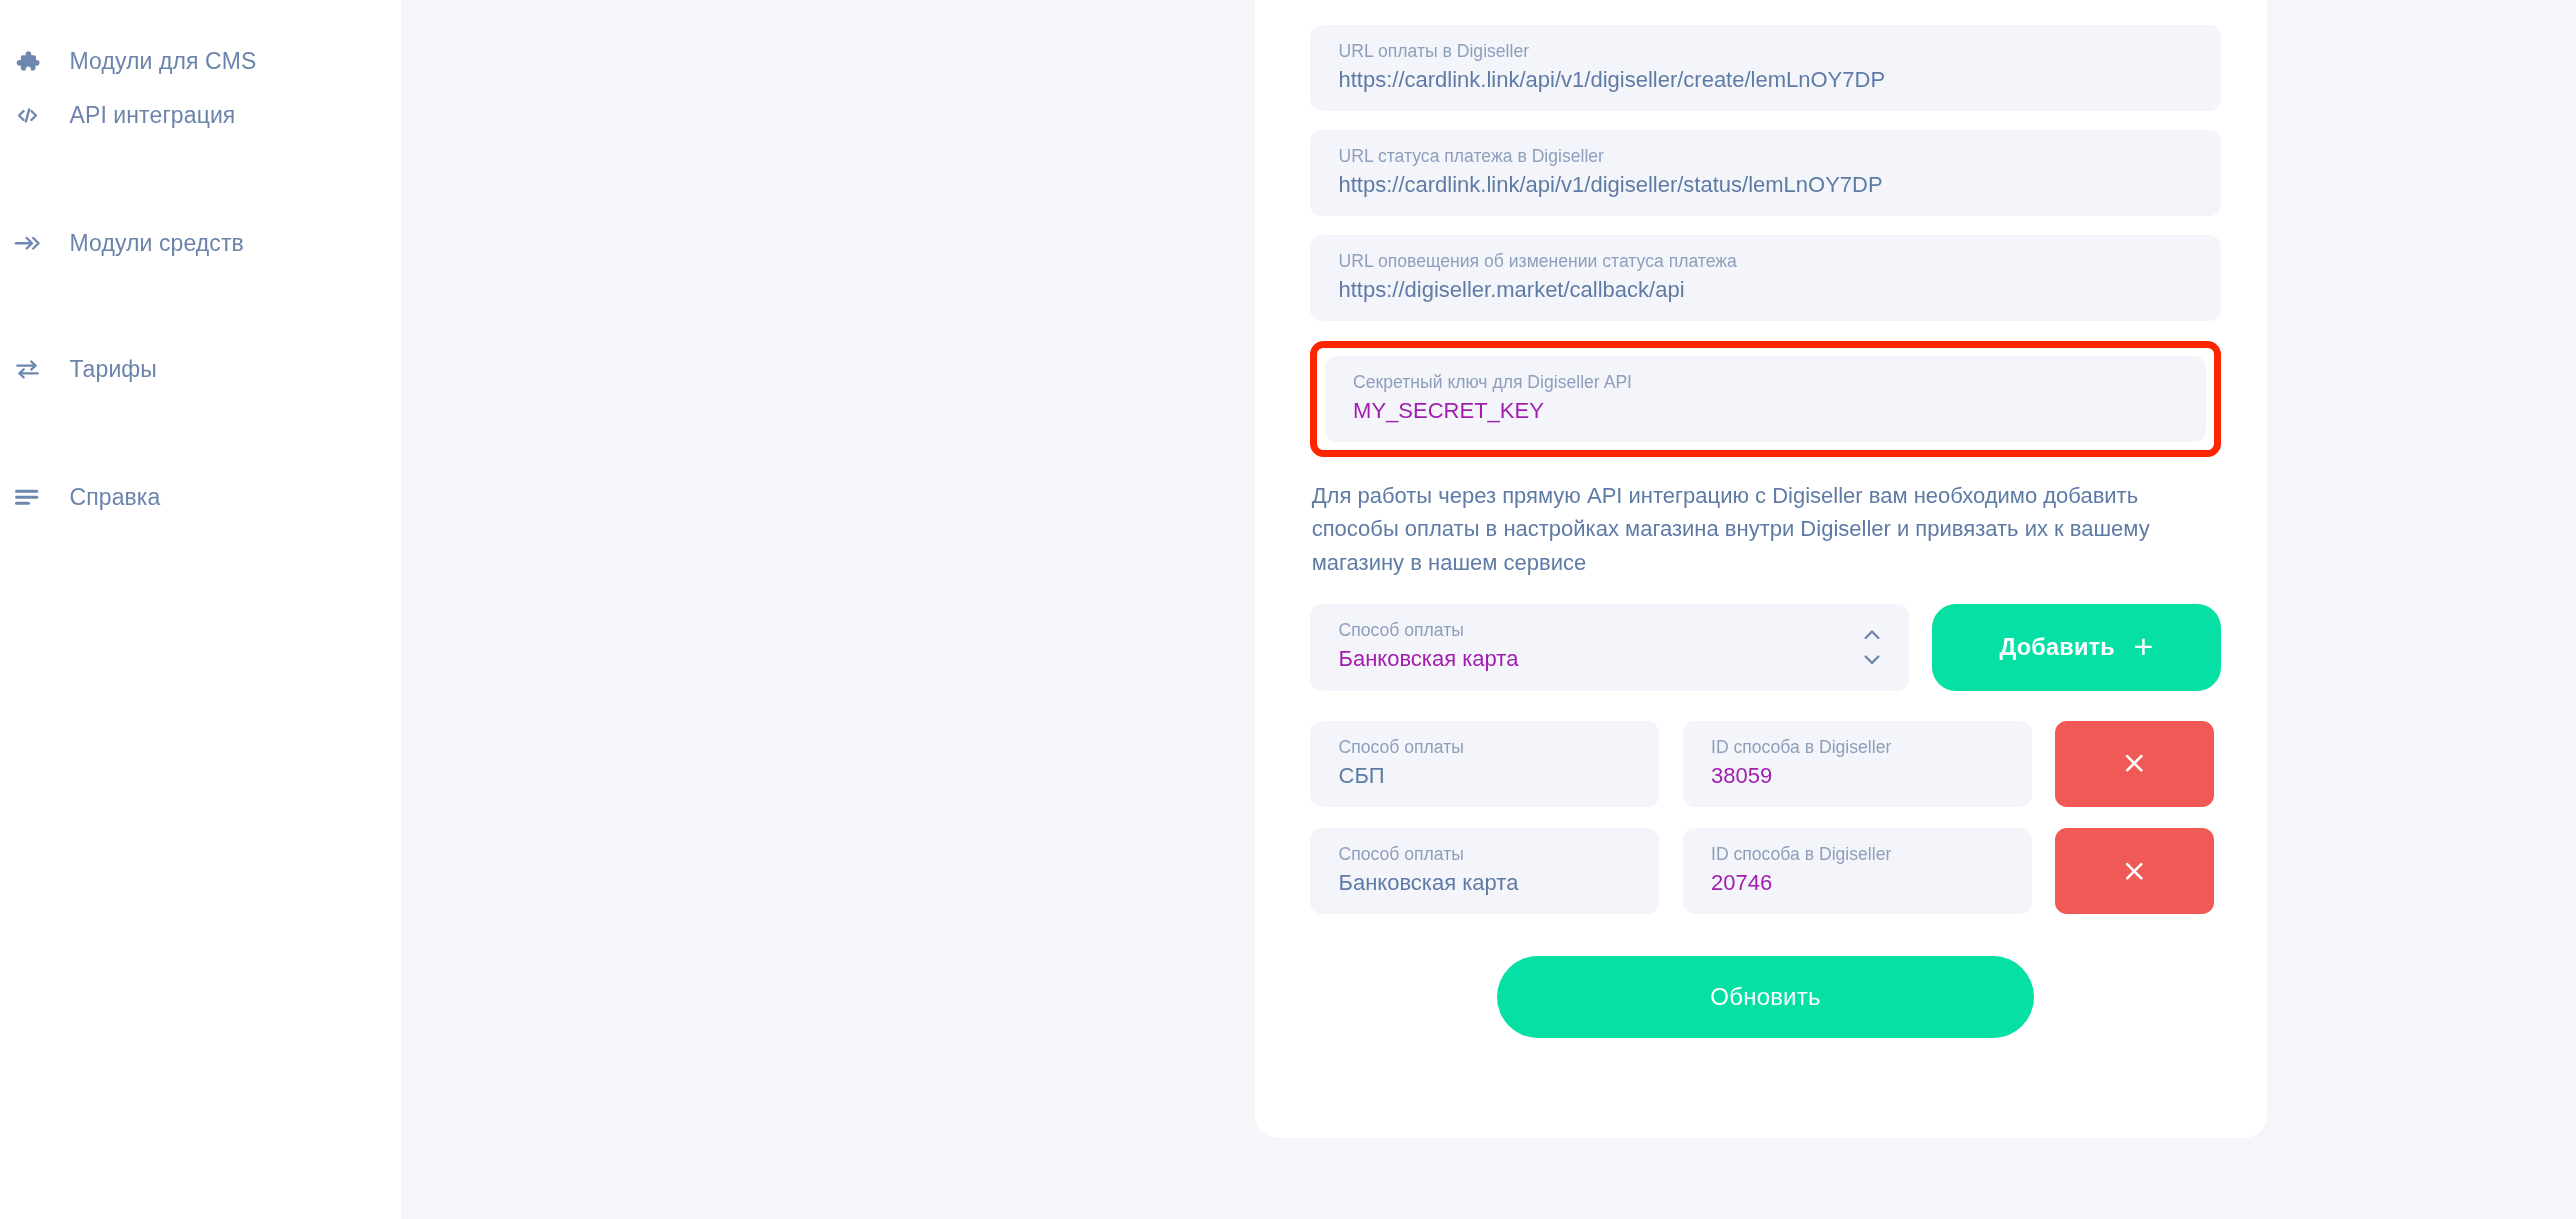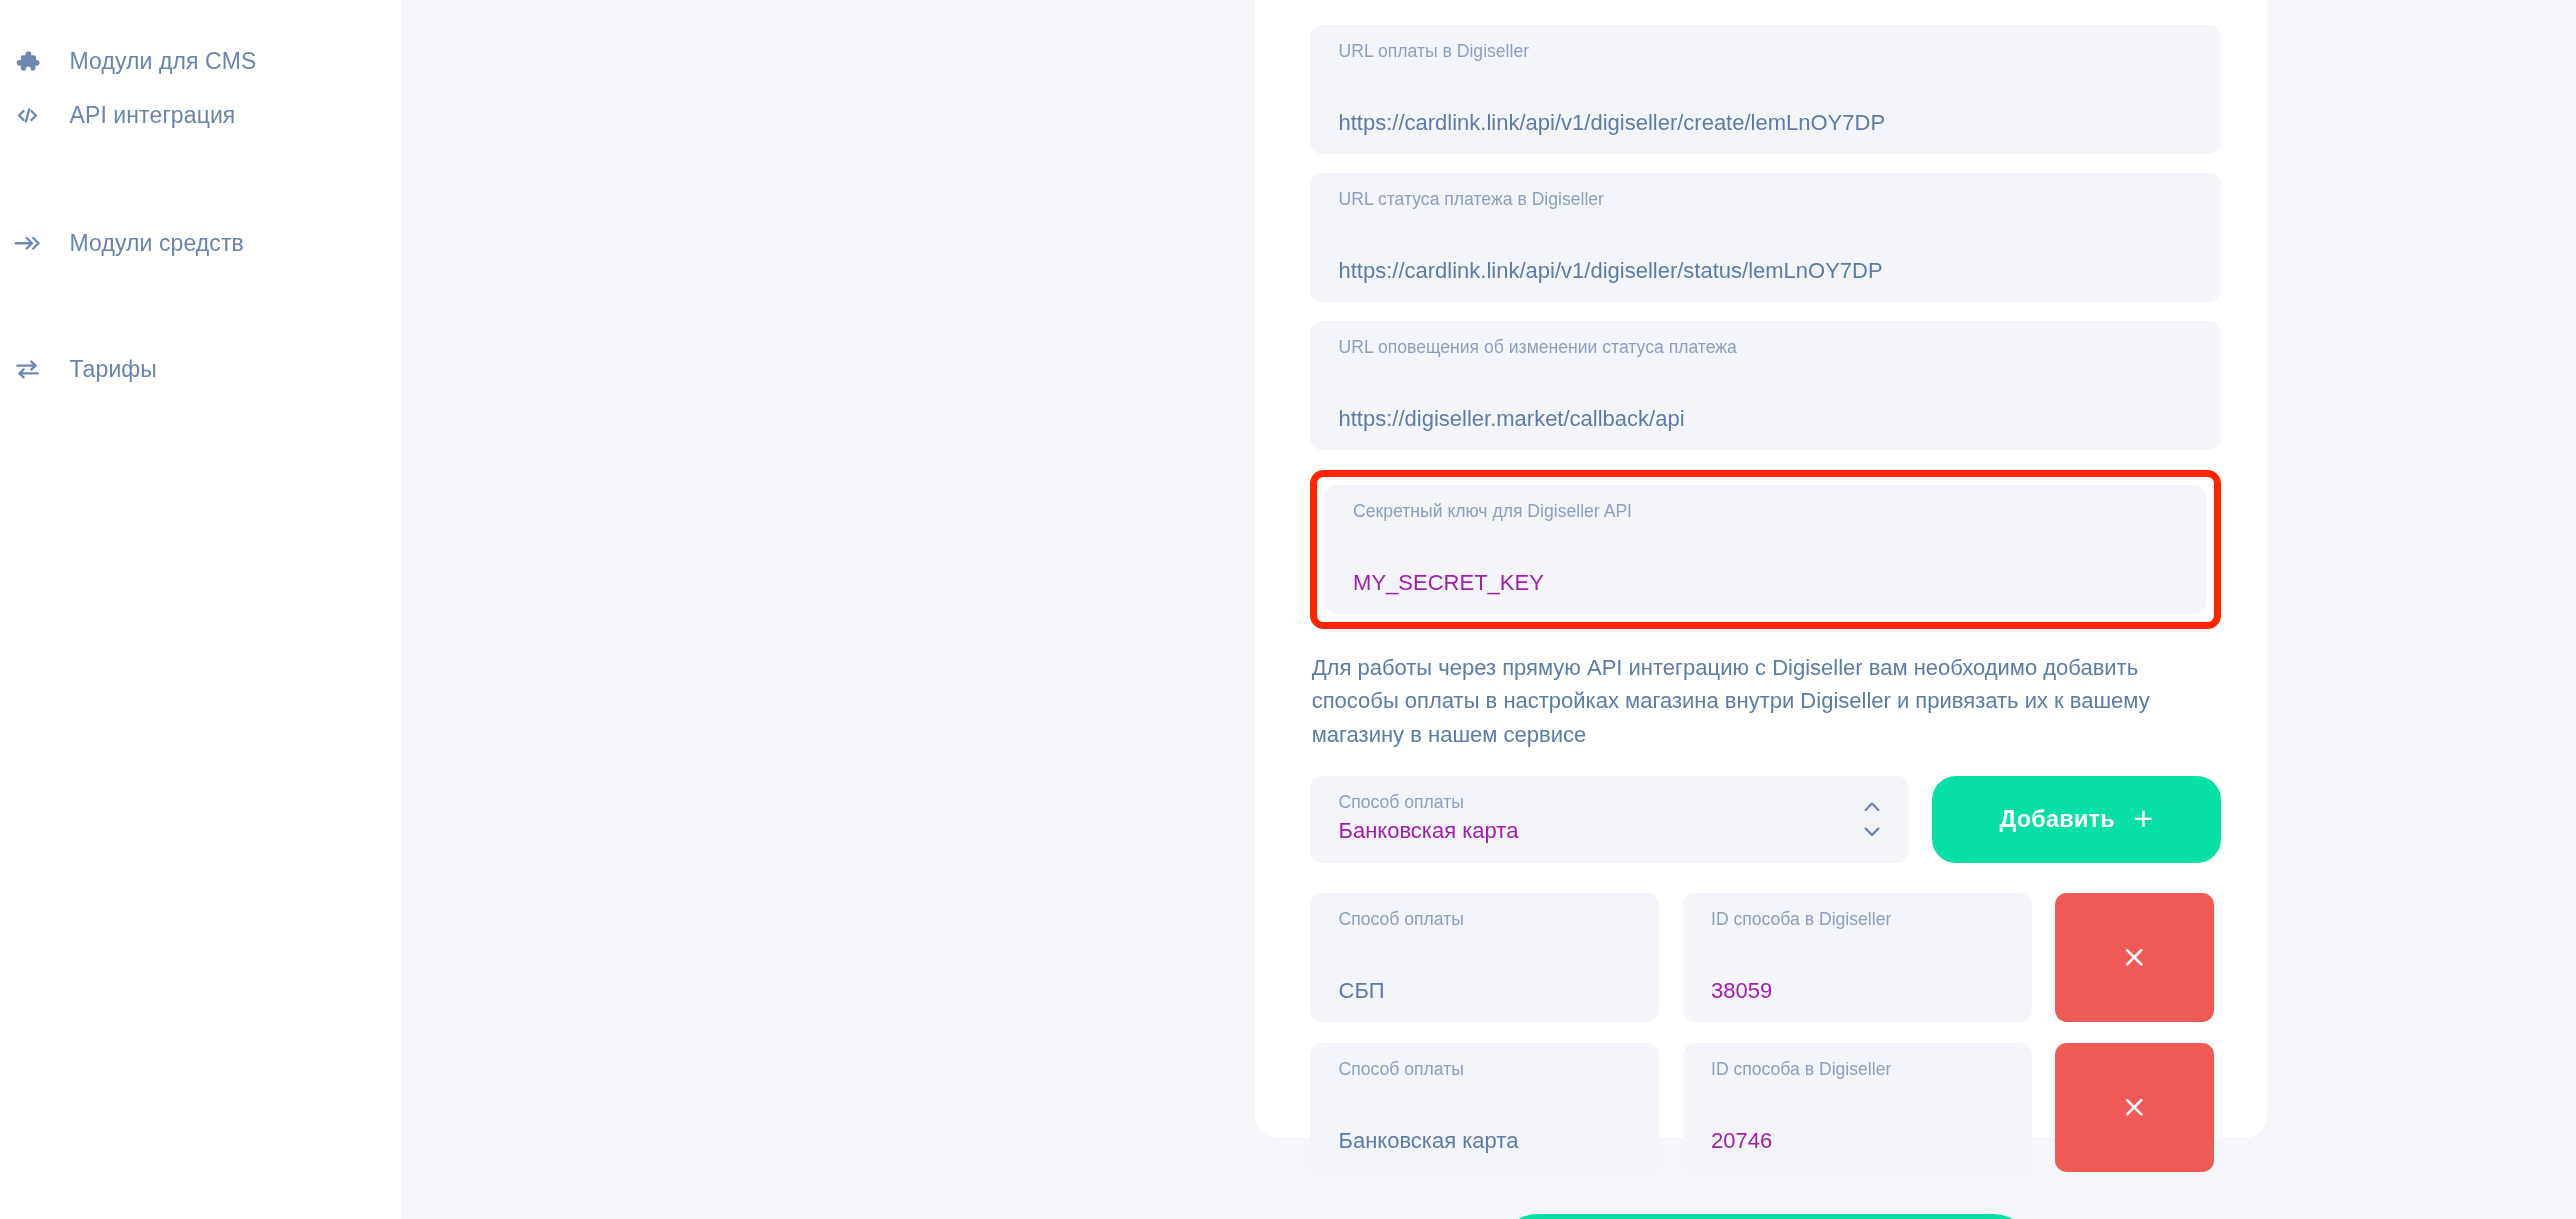--- a/index.html
+++ b/index.html
@@ -57,21 +57,20 @@
   }
 
   
   .field{
     background:#f4f5fa;
     border-radius:11.8px;
     padding:15px 28.5px 17px 28.5px;
     min-height:69px;
     display:flex;flex-direction:column;justify-content:center;
     margin-bottom:18.5px;
-    gap:43px;
   }
   .field-label{
     font-size:17.6px;
     color:#8e9fbd;
     line-height:1.3;
     margin-bottom:3.4px;
     white-space:nowrap;
     overflow:hidden;
   }
   .field-value{
@@ -225,20 +224,30 @@
           <polyline points="15.4,4.9 19,8.5 15.4,12.1"></polyline>
           <line x1="21" y1="15.5" x2="5" y2="15.5"></line>
           <polyline points="8.6,11.9 5,15.5 8.6,19.1"></polyline>
         </svg>
       </span>
       <span class="nav-label">Тарифы</span>
     </div>
 
     <div class="nav-gap-lg"></div>
 
+    <div class="nav-item">
+      <span class="nav-icon">
+        <svg width="28.5" height="28.5" viewBox="0 0 24 24" fill="none" stroke="currentColor" stroke-width="2.6" stroke-linecap="round" aria-hidden="true">
+          <line x1="3" y1="7" x2="20" y2="7"></line>
+          <line x1="3" y1="12" x2="20" y2="12"></line>
+          <line x1="3" y1="17" x2="13" y2="17"></line>
+        </svg>
+      </span>
+      <span class="nav-label">Справка</span>
+    </div>
 
   </nav>
 
   <section class="card">
     <div class="card-inner">
 
       <div class="field">
         <div class="field-label">URL оплаты в Digiseller</div>
         <div class="field-value">https://cardlink.link/api/v1/digiseller/create/lemLnOY7DP</div>
       </div>

